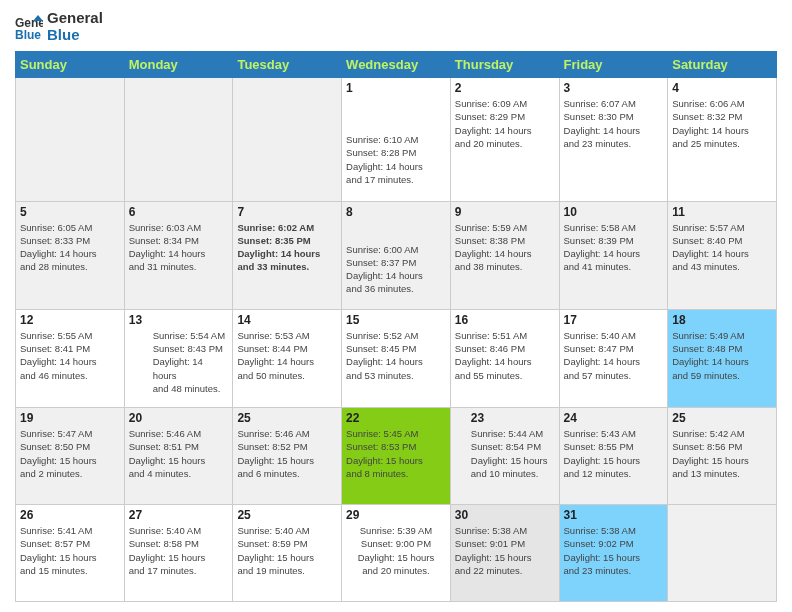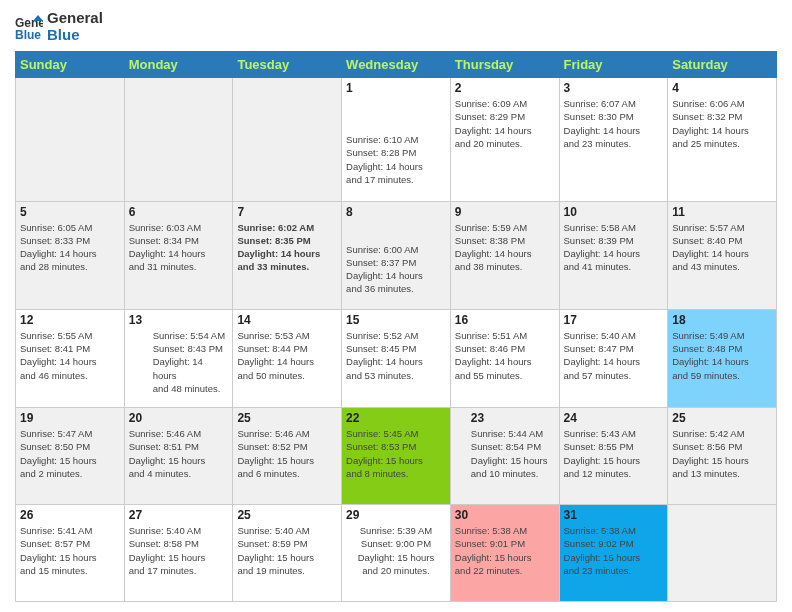--- a/index.html
+++ b/index.html
@@ -333,28 +333,28 @@
 Daylight: 15 hours
 and 19 minutes.</div>
           </td>
           <td style="background: rgb(255, 255, 255);">
             <span class="day-number">29</span>
             <div class="day-info" style="white-space: pre-line; text-align: center;">Sunrise: 5:39 AM
 Sunset: 9:00 PM
 Daylight: 15 hours
 and 20 minutes.</div>
           </td>
-          <td style="background: #fca5a5;">
+          <td style="background: #e5e5e5;">
             <span class="day-number">30</span>
             <div class="day-info" style="white-space: pre-line;">Sunrise: 5:38 AM
 Sunset: 9:01 PM
 Daylight: 15 hours
 and 22 minutes.</div>
           </td>
-          <td style="background: #0ea5e9;">
+          <td style="background: #7dd3fc;">
             <span class="day-number">31</span>
             <div class="day-info" style="white-space: pre-line;">Sunrise: 5:38 AM
 Sunset: 9:02 PM
 Daylight: 15 hours
 and 23 minutes.</div>
           </td>
           <td class="empty-cell" style="background: rgb(232, 232, 232);"></td>
         </tr>
       </tbody>
   </table>

